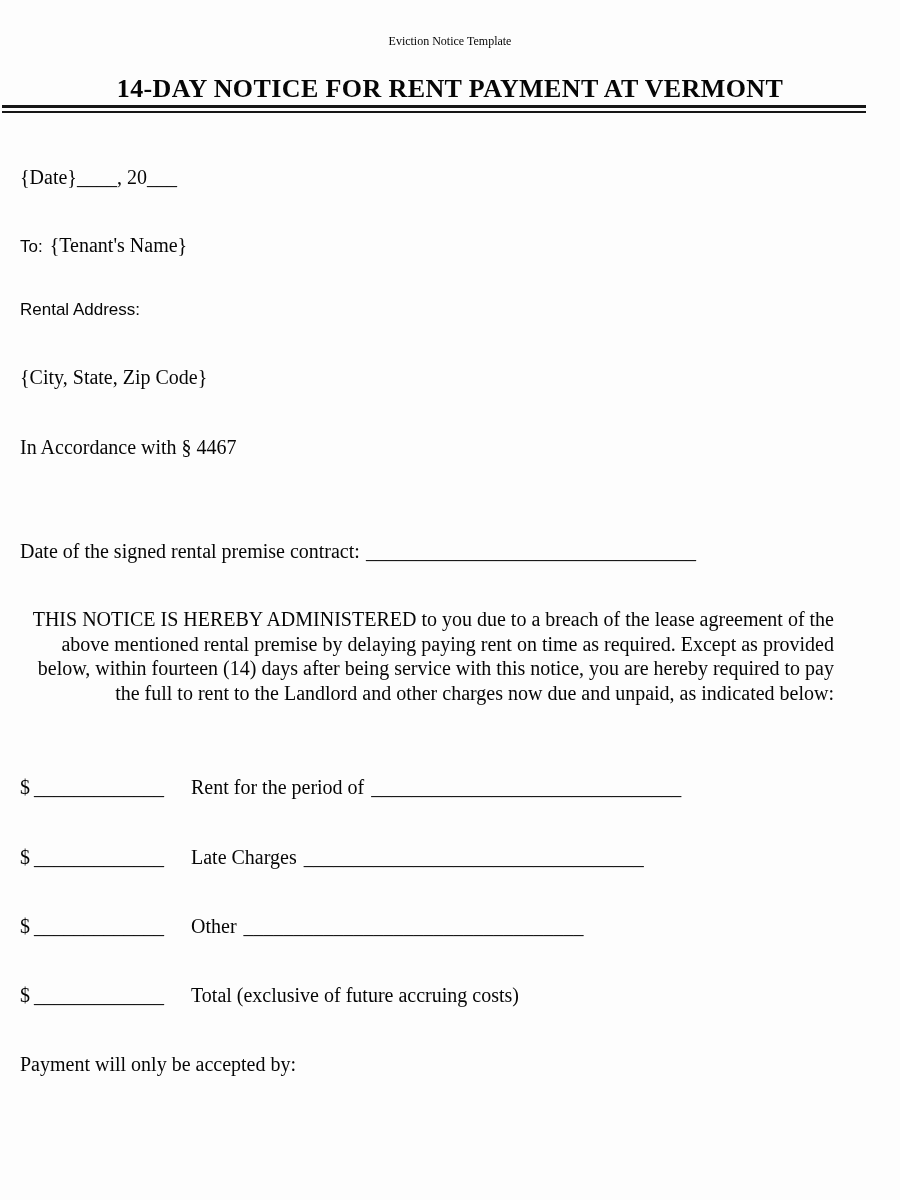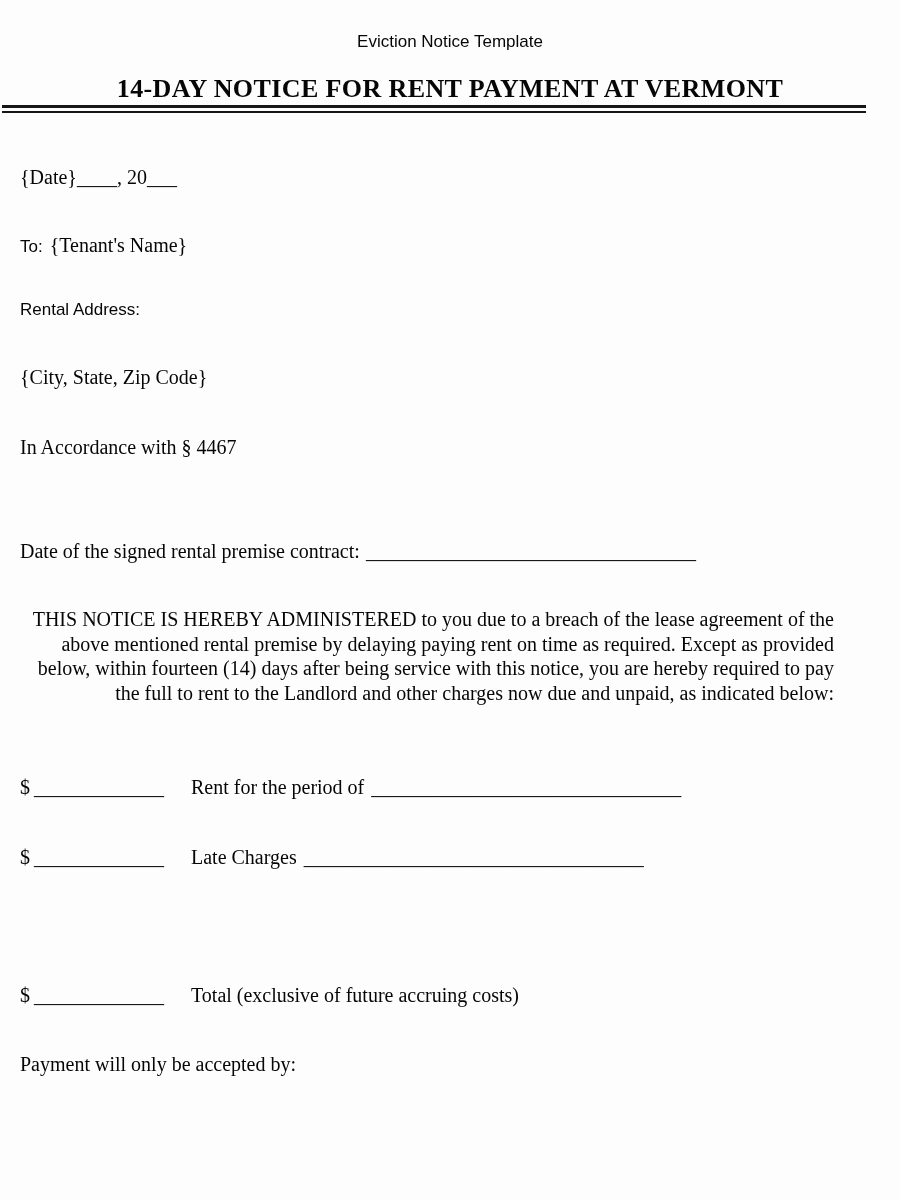--- a/index.html
+++ b/index.html
@@ -14,22 +14,22 @@
     background: #fdfdfd;
     color: #060606;
     overflow: hidden;
     font-family: "Liberation Serif", serif;
   }
   .abs { position: absolute; left: 20px; white-space: nowrap; }
   .center { left: 0; width: 900px; text-align: center; }
 
   .kicker {
     top: 31px;
-    font-family: Liberation Sans, sans-serif;
-    font-size: 17px;
+    font-family: Liberation Serif, serif;
+    font-size: 12px;
     line-height: 21px;
   }
   .doc-title {
     top: 74px;
     font-family: "Liberation Serif", serif;
     font-weight: bold;
     font-size: 26px;
     letter-spacing: 0.4px;
     line-height: 30px;
   }
@@ -112,19 +112,20 @@
   <div class="abs serif-line statute-line">In Accordance with § 4467</div>
 
   <div class="abs serif-line contract-line"><span>Date of the signed rental premise contract:</span><span class="blank">_________________________________</span></div>
 
   <div class="abs paragraph">THIS NOTICE IS HEREBY ADMINISTERED to you due to a breach of the lease agreement of the above mentioned rental premise by delaying paying rent on time as required. Except as provided below, within fourteen (14) days after being service with this notice, you are hereby required to pay the full to rent to the Landlord and other charges now due and unpaid, as indicated below:</div>
 
   <div class="abs amount-row row-rent"><span class="currency">$</span><span>_____________</span><span class="label">Rent for the period of</span><span class="tail">_______________________________</span></div>
 
   <div class="abs amount-row row-late"><span class="currency">$</span><span>_____________</span><span class="label">Late Charges</span><span class="tail">__________________________________</span></div>
 
+  <div class="abs amount-row row-other"><span class="currency">$</span><span>_____________</span><span class="label">Other</span><span class="tail">__________________________________</span></div>
 
   <div class="abs amount-row row-total"><span class="currency">$</span><span>_____________</span><span class="label">Total (exclusive of future accruing costs)</span></div>
 
   <div class="abs serif-line payment-line">Payment will only be accepted by:</div>
 
 
 </div>
 
 </body></html>

